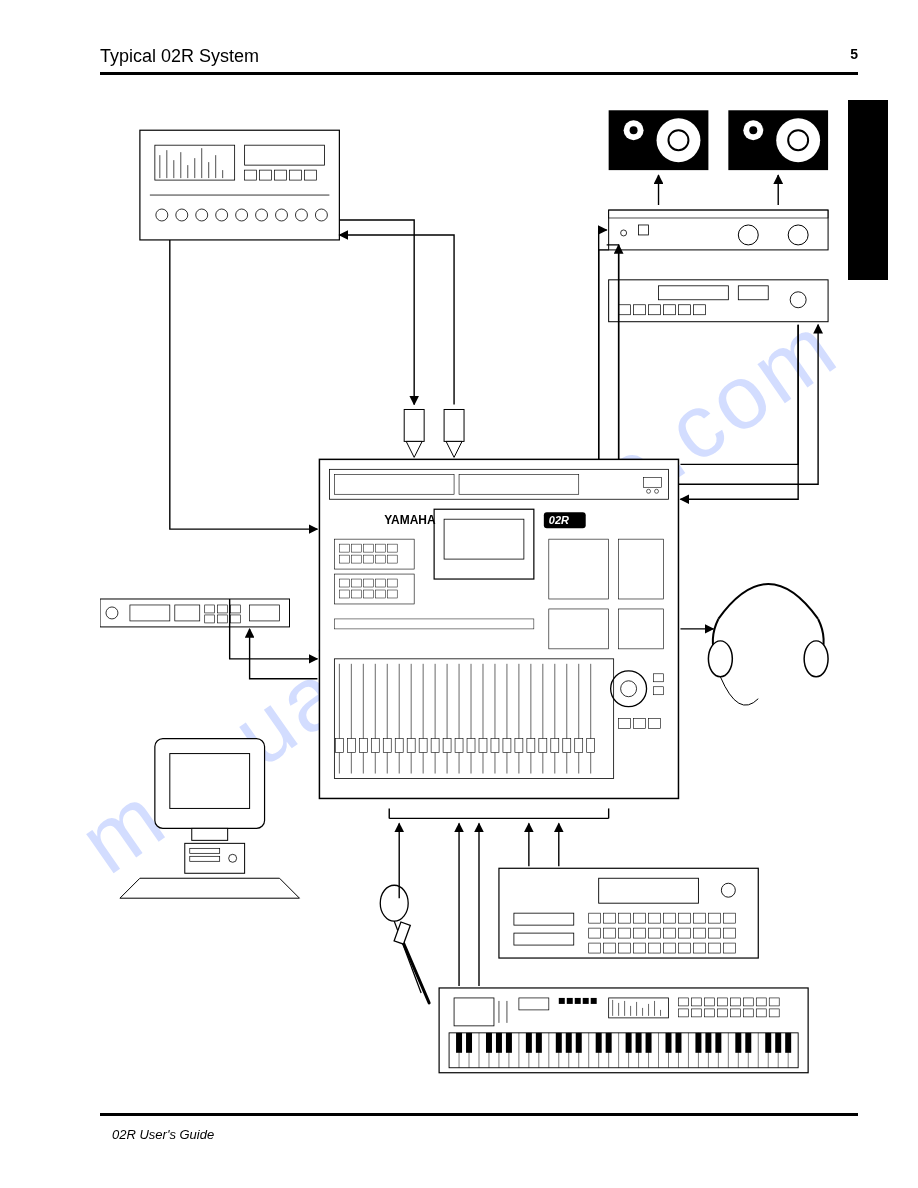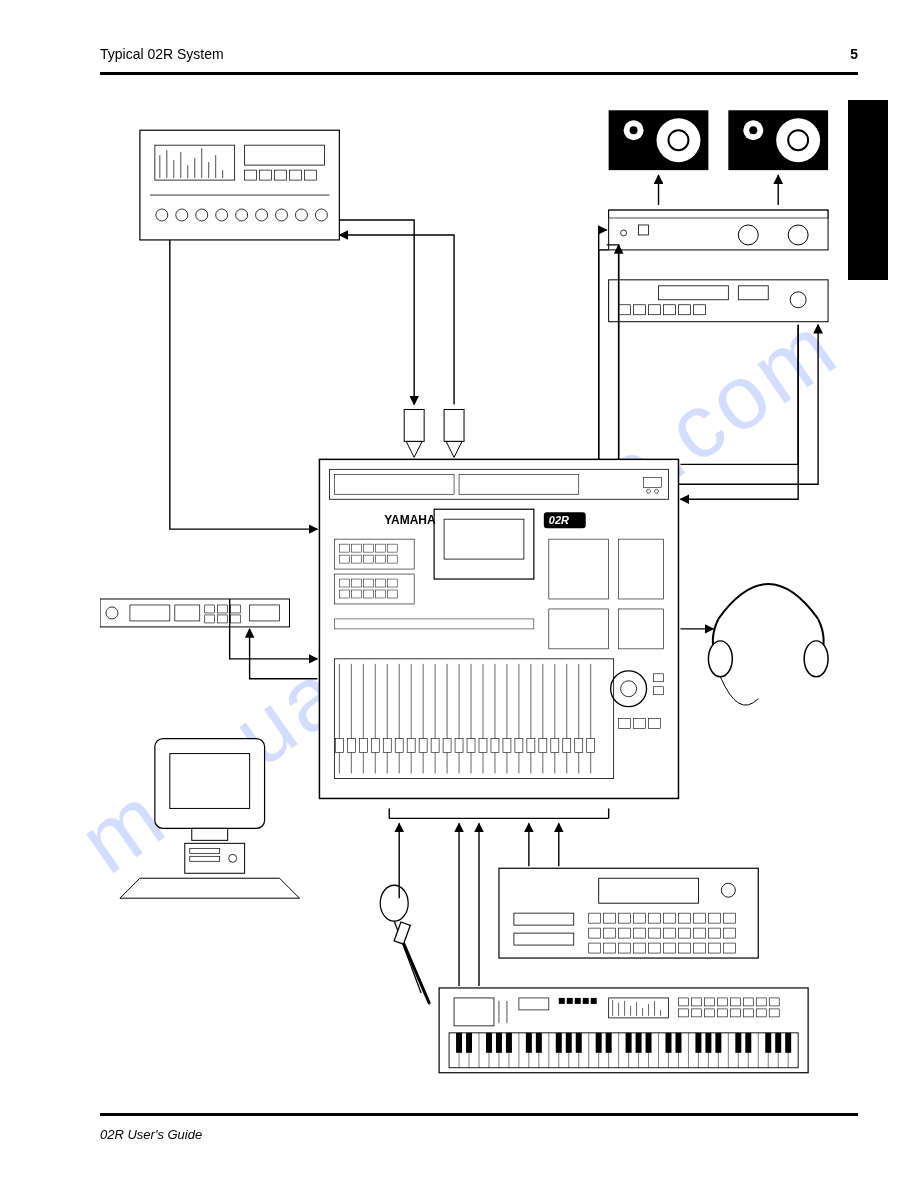--- a/index.html
+++ b/index.html
@@ -1,22 +1,22 @@
 <!DOCTYPE html>
 <html><head>
 <meta charset="utf-8">
 <style>
   html,body{margin:0;padding:0;background:#fff;font-family:Arial,Helvetica,sans-serif}
   .page{position:relative;width:918px;height:1188px;background:#fff}
   .rule-top{position:absolute;left:100px;right:60px;top:72px;height:3px;background:#000}
   .rule-bot{position:absolute;left:100px;right:60px;bottom:72px;height:3px;background:#000}
   .side-tab{position:absolute;right:30px;top:100px;width:40px;height:180px;background:#000}
-  .hdr-left{position:absolute;left:100px;top:46px;font-size:14px}
+  .hdr-left{position:absolute;left:100px;top:46px;font-size:18px}
   .hdr-right{position:absolute;right:60px;top:46px;font-size:14px;font-weight:bold}
-  .ftr-left{position:absolute;left:100px;bottom:46px;font-size:13px;font-style:italic}
+  .ftr-left{position:absolute;left:112px;bottom:46px;font-size:13px;font-style:italic}
   .ftr-right{position:absolute;right:60px;bottom:46px;font-size:13px}
   .diagram{position:absolute;left:100px;right:60px;top:100px;bottom:100px}
   .diagram svg{width:100%;height:100%}
   .lbl-bold{font:bold 12px Arial;fill:#000}
   .watermark{position:absolute;left:50%;top:50%;transform:translate(-50%,-50%) rotate(-35deg);font-size:90px;color:rgba(80,120,255,.25);pointer-events:none;letter-spacing:4px}
 </style>
 </head>
 <body>
 
 <div class="page">

